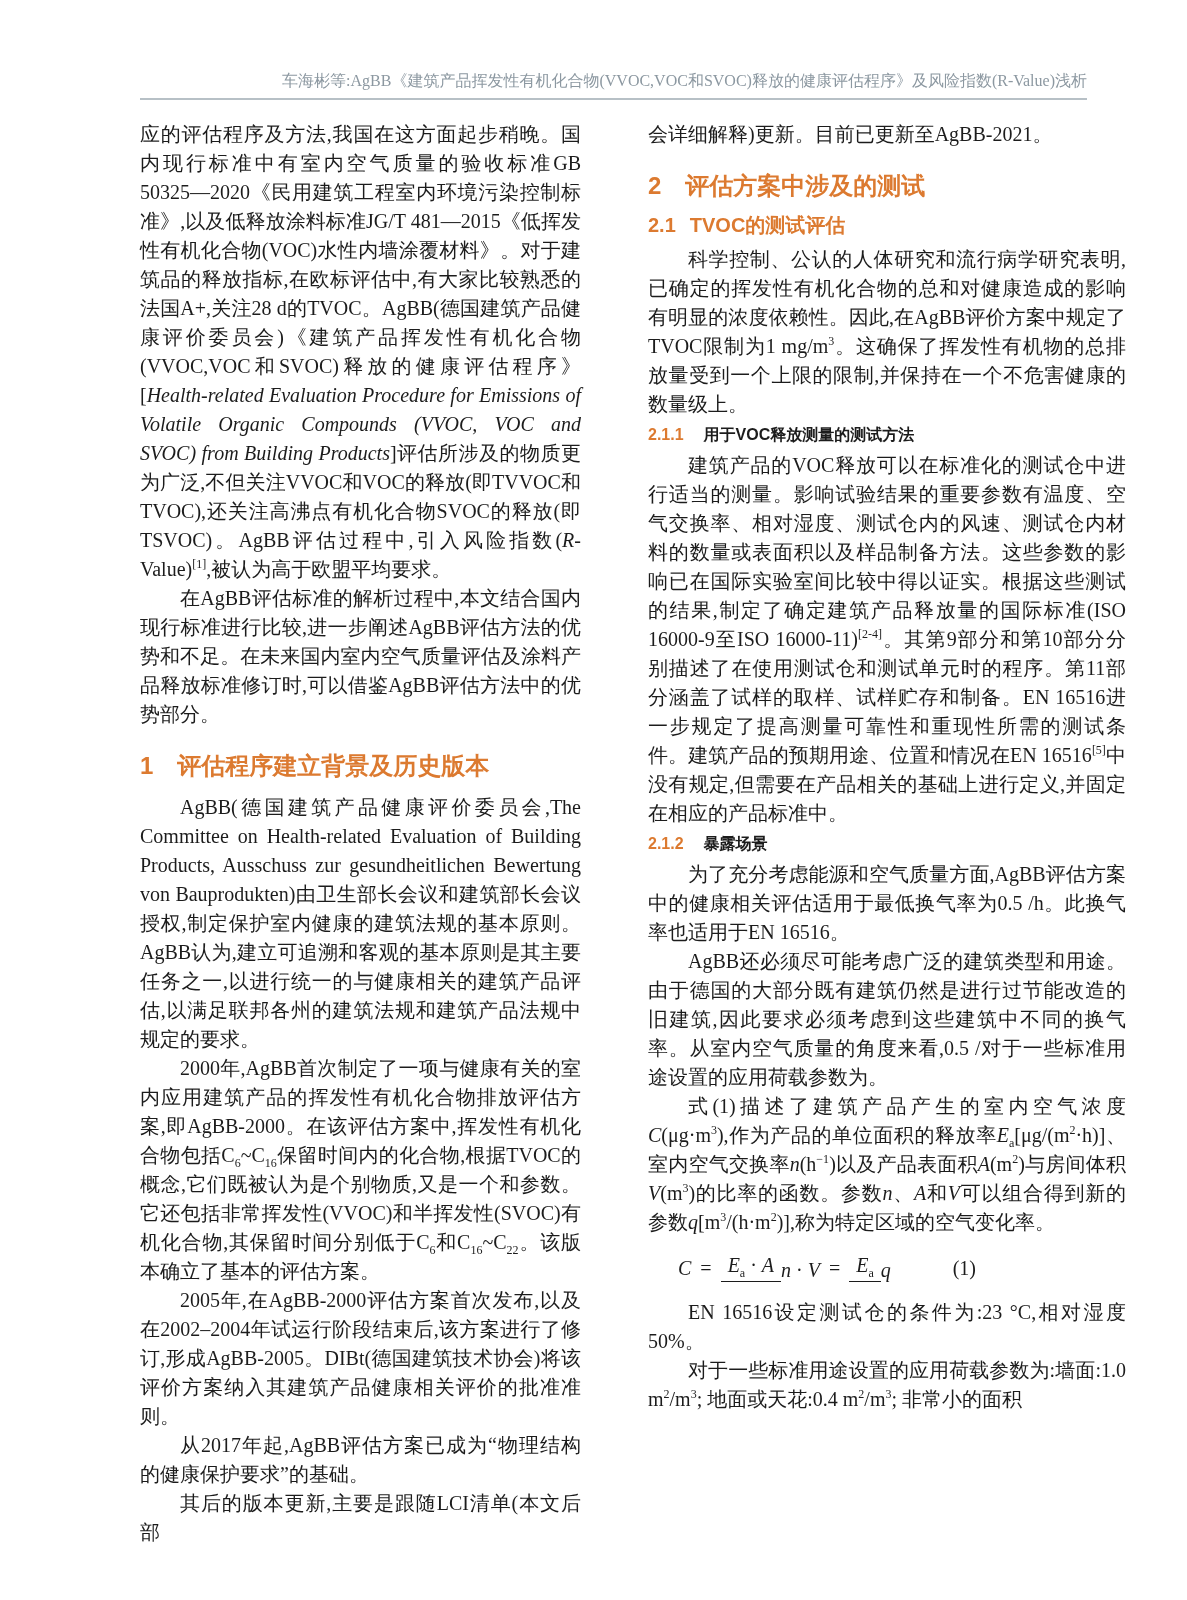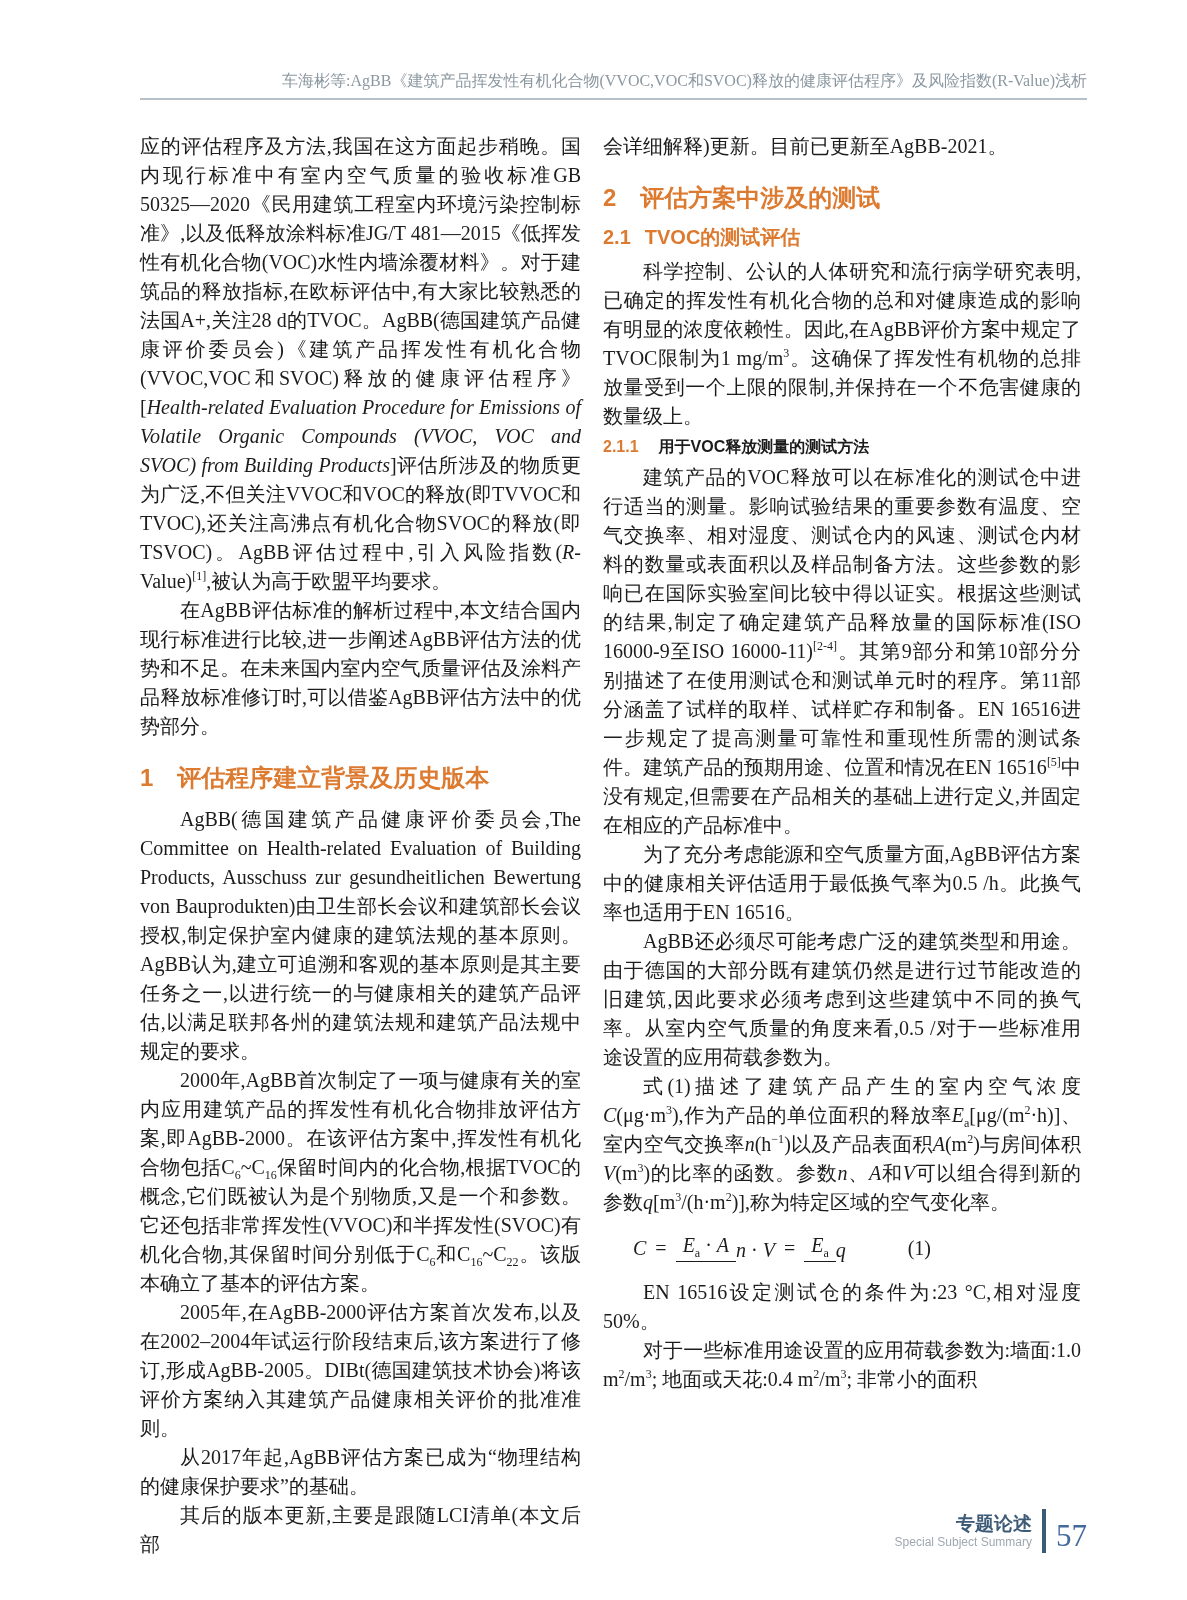--- a/index.html
+++ b/index.html
@@ -10,23 +10,23 @@
   }
   
   .running-head{position:absolute;top:71px;left:140px;right:100px;}
   .running-head-text{
     text-align:right;font-size:16px;line-height:20px;
     color:var(--header_gray,#8c98a1);
     font-family:"Liberation Serif","DejaVu Serif",serif;
   }
   .running-head-rule{margin-top:7px;border-bottom:2px solid var(--rule_gray,#b7c0c6);}
   
-  .columns{position:absolute;top:132px;left:140px;display:flex;gap:22px;}
+  .columns{position:absolute;top:120px;left:140px;display:flex;gap:31px;}
   .col-left{width:441px;}
-  .col-right{width:478px;}
+  .col-right{width:478px;margin-left:36px;}
   p.para{
     margin:0;font-size:20px;line-height:29px;text-align:justify;
     text-indent:2em;color:var(--text_black,#1c1c1c);
   }
   p.noindent{text-indent:0;}
   sup{font-size:12px;line-height:0;}
   sub{font-size:12px;line-height:0;}
   .it{font-style:italic;}
   
   .sec{
@@ -94,20 +94,21 @@
       <p class="para">其后的版本更新,主要是跟随LCI清单(本文后部</p>
     </div>
 
     <div class="col col-right">
       <p class="para noindent">会详细解释)更新。目前已更新至AgBB-2021。</p>
       <h1 class="sec"><span class="num">2</span><span>评估方案中涉及的测试</span></h1>
       <h2 class="sub"><span class="num">2.1</span><span>TVOC的测试评估</span></h2>
       <p class="para"><span>科学控制、公认的人体研究和流行病学研究表明,已确定的挥发性有机化合物的总和对健康造成的影响有明显的浓度依赖性。因此,在AgBB评价方案中规定了TVOC限制为1 mg/m</span><sup>3</sup><span>。这确保了挥发性有机物的总排放量受到一个上限的限制,并保持在一个不危害健康的数量级上。</span></p>
       <h3 class="subsub"><span class="num">2.1.1</span><span>用于VOC释放测量的测试方法</span></h3>
       <p class="para"><span>建筑产品的VOC释放可以在标准化的测试仓中进行适当的测量。影响试验结果的重要参数有温度、空气交换率、相对湿度、测试仓内的风速、测试仓内材料的数量或表面积以及样品制备方法。这些参数的影响已在国际实验室间比较中得以证实。根据这些测试的结果,制定了确定建筑产品释放量的国际标准(ISO 16000-9至ISO 16000-11)</span><sup>[2-4]</sup><span>。其第9部分和第10部分分别描述了在使用测试仓和测试单元时的程序。第11部分涵盖了试样的取样、试样贮存和制备。EN 16516进一步规定了提高测量可靠性和重现性所需的测试条件。建筑产品的预期用途、位置和情况在EN 16516</span><sup>[5]</sup><span>中没有规定,但需要在产品相关的基础上进行定义,并固定在相应的产品标准中。</span></p>
+      <h3 class="subsub"><span class="num">2.1.2</span><span>暴露场景</span></h3>
       <p class="para">为了充分考虑能源和空气质量方面,AgBB评估方案中的健康相关评估适用于最低换气率为0.5 /h。此换气率也适用于EN 16516。</p>
       <p class="para">AgBB还必须尽可能考虑广泛的建筑类型和用途。由于德国的大部分既有建筑仍然是进行过节能改造的旧建筑,因此要求必须考虑到这些建筑中不同的换气率。从室内空气质量的角度来看,0.5 /对于一些标准用途设置的应用荷载参数为。</p>
       <p class="para"><span>式(1)描述了建筑产品产生的室内空气浓度</span><span class="it">C</span><span>(μg·m</span><sup>3</sup><span>),作为产品的单位面积的释放率</span><span class="it">E</span><sub>a</sub><span>[μg/(m</span><sup>2</sup><span>·h)]、室内空气交换率</span><span class="it">n</span><span>(h</span><sup>−1</sup><span>)以及产品表面积</span><span class="it">A</span><span>(m</span><sup>2</sup><span>)与房间体积</span><span class="it">V</span><span>(m</span><sup>3</sup><span>)的比率的函数。参数</span><span class="it">n</span><span>、</span><span class="it">A</span><span>和</span><span class="it">V</span><span>可以组合得到新的参数</span><span class="it">q</span><span>[m</span><sup>3</sup><span>/(h·m</span><sup>2</sup><span>)],称为特定区域的空气变化率。</span></p>
 
       <div class="formula">
         <span class="it">C</span>
         <span class="f-eq">=</span>
         <span class="frac">
           <span class="top"><span class="it">E</span><sub>a</sub><span> · </span><span class="it">A</span></span>
           <span class="bot"><span class="it">n</span><span> · </span><span class="it">V</span></span>
@@ -119,22 +120,14 @@
         </span>
         <span class="f-num">(1)</span>
       </div>
 
       <p class="para">EN 16516设定测试仓的条件为:23 °C,相对湿度50%。</p>
       <p class="para"><span>对于一些标准用途设置的应用荷载参数为:墙面:1.0 m</span><sup>2</sup><span>/m</span><sup>3</sup><span>; 地面或天花:0.4 m</span><sup>2</sup><span>/m</span><sup>3</sup><span>; 非常小的面积</span></p>
     </div>
 
   </div>
 
-  <div class="footer">
-    <div class="footer-labels">
-      <div class="footer-cn">专题论述</div>
-      <div class="footer-en">Special Subject Summary</div>
-    </div>
-    <div class="footer-bar"></div>
-    <div class="footer-page">57</div>
-  </div>
 
 </div>
 
 </body></html>

